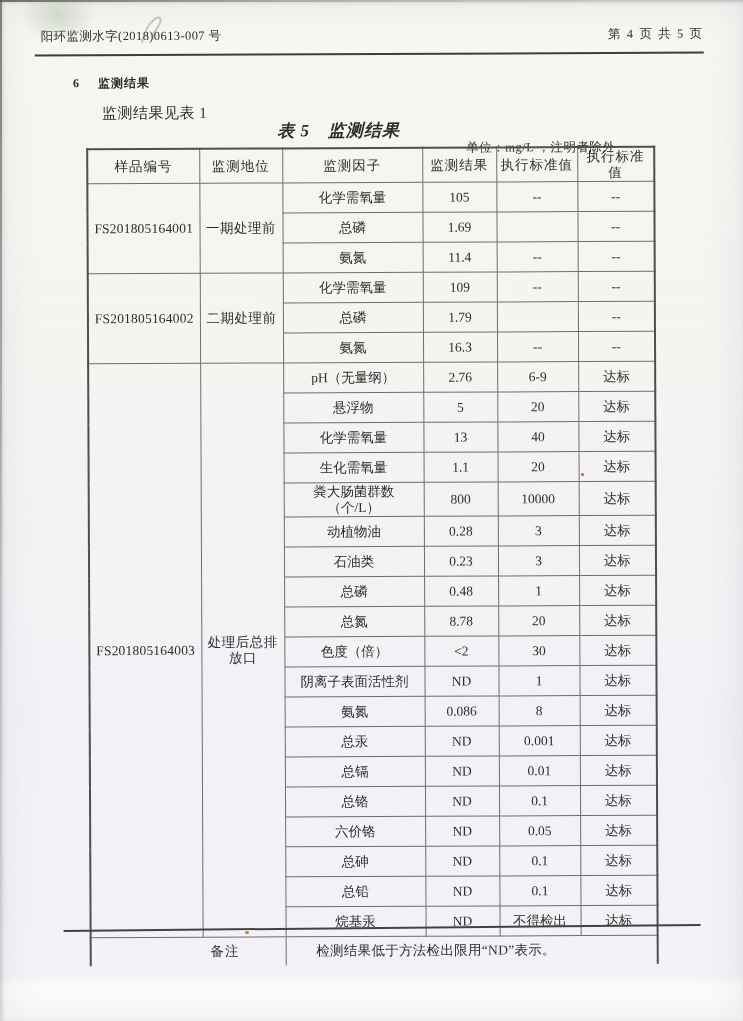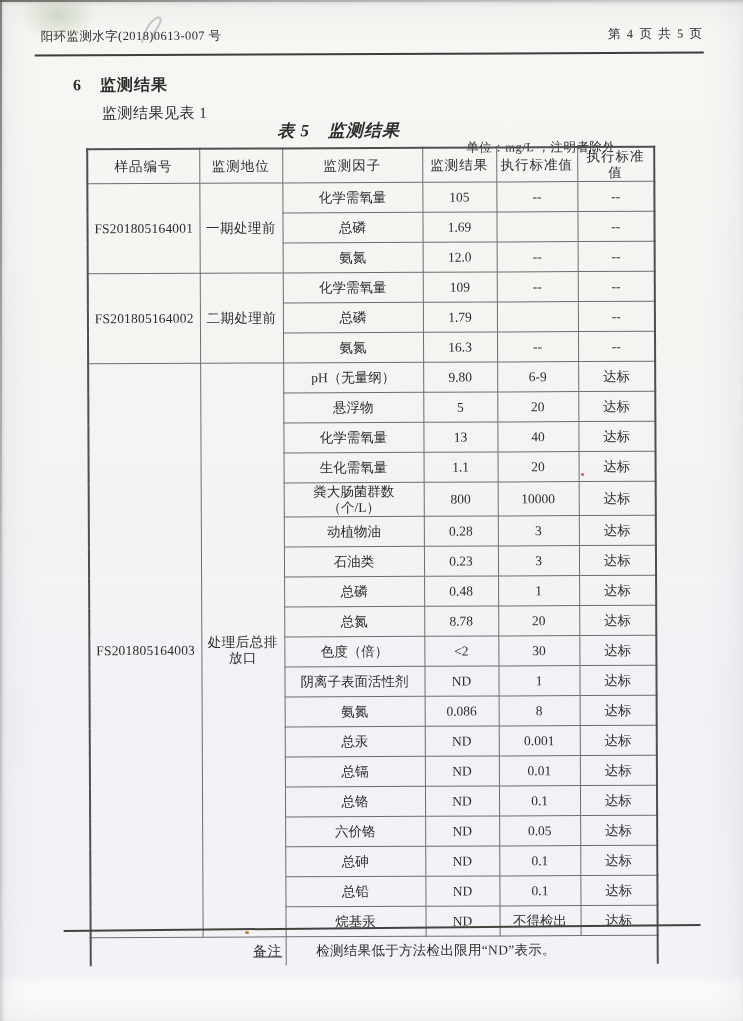--- a/index.html
+++ b/index.html
@@ -8,37 +8,37 @@
     background:linear-gradient(180deg,#f7f6f2 0%,#f5f4f1 35%,#f2f1f6 70%,#f3f2f7 95.5%,#fbfbfa 96.5%,#fcfcfb 100%);
     box-shadow:inset 0 0 38px rgba(140,135,160,.16), inset 2px 2px 4px rgba(110,115,105,.30);}
   .content{position:absolute;inset:0;transform:rotate(-0.25deg);transform-origin:50% 55%;}
 
   
   .doc-header{position:absolute;left:43px;top:27px;width:663px;display:flex;
     justify-content:space-between;align-items:baseline;font-size:12.5px;}
   .doc-number{letter-spacing:.4px;}
   .page-info{letter-spacing:1.6px;margin-left:48px;}
   .header-rule{position:absolute;left:37px;top:53px;width:669px;height:2px;background:#3d3d3d;}
-  .section-heading{position:absolute;left:75px;top:74px;font-size:16px;font-weight:bold;letter-spacing:1px;}
+  .section-heading{position:absolute;left:75px;top:74px;font-size:12px;font-weight:bold;letter-spacing:1px;}
   .section-heading .num{margin-right:18px;}
   .intro{position:absolute;left:104px;top:103px;font-size:15px;letter-spacing:.5px;}
   .caption-title{position:absolute;left:279px;top:119px;font-size:17px;font-weight:bold;letter-spacing:1px;font-style:italic;}
   .unit-note{position:absolute;left:468px;top:140px;font-size:12.5px;letter-spacing:.5px;}
 
   
   table.results{position:absolute;left:88px;top:147px;width:567px;
     border-collapse:collapse;table-layout:fixed;font-size:13.5px;color:#2d2d2d;
     border:2px solid #4f4f4f;border-bottom:none;}
   .results th,.results td{border:1px solid #6e6e6e;text-align:center;vertical-align:middle;
     height:27px;padding:1px 3px;font-weight:normal;line-height:1.15;}
   .results thead th{height:26px;letter-spacing:1px;}
   .results .sample-id-cell{font-size:13.5px;letter-spacing:.2px;}
   .results .location-cell{letter-spacing:.5px;}
   .results tr.remark-row td{border-bottom:none;height:26px;}
-  .results .remark-label{text-align:right;padding-left:76px;letter-spacing:1px;text-decoration:underline;}
+  .results .remark-label{text-align:center;padding-left:76px;letter-spacing:1px;}
   .results .remark-text{text-align:left;padding-left:30px;letter-spacing:.3px;}
   .bottom-rule{position:absolute;left:62px;top:927px;width:637px;height:2px;
     background:#45433f;transform:rotate(-0.28deg);}
 
   
   .smudge{position:absolute;left:16px;top:-14px;width:84px;height:58px;
     background:radial-gradient(ellipse at center,rgba(150,172,140,.38),rgba(150,172,140,0) 65%);}
   .pencil-mark{position:absolute;left:133px;top:8px;opacity:.45;}
   .edge-top{position:absolute;top:0;left:0;width:100%;height:2px;
     background:linear-gradient(90deg,rgba(75,82,70,.75),rgba(115,118,110,.4) 40%,rgba(150,150,145,.15) 85%);}
@@ -98,21 +98,21 @@
             <td>--</td>
           </tr>
           <tr>
             <td>总磷</td>
             <td>1.69</td>
             <td></td>
             <td>--</td>
           </tr>
           <tr>
             <td>氨氮</td>
-            <td>12.0</td>
+            <td>11.4</td>
             <td>--</td>
             <td>--</td>
           </tr>
           <tr>
             <td rowspan="3" class="sample-id-cell">FS201805164002</td>
             <td rowspan="3" class="location-cell">二期处理前</td>
             <td>化学需氧量</td>
             <td>109</td>
             <td>--</td>
             <td>--</td>
@@ -126,21 +126,21 @@
           <tr>
             <td>氨氮</td>
             <td>16.3</td>
             <td>--</td>
             <td>--</td>
           </tr>
           <tr>
             <td rowspan="19" class="sample-id-cell">FS201805164003</td>
             <td rowspan="19" class="location-cell">处理后总排放口</td>
             <td>pH（无量纲）</td>
-            <td>9.80</td>
+            <td>2.76</td>
             <td>6-9</td>
             <td>达标</td>
           </tr>
           <tr>
             <td>悬浮物</td>
             <td>5</td>
             <td>20</td>
             <td>达标</td>
           </tr>
           <tr>

